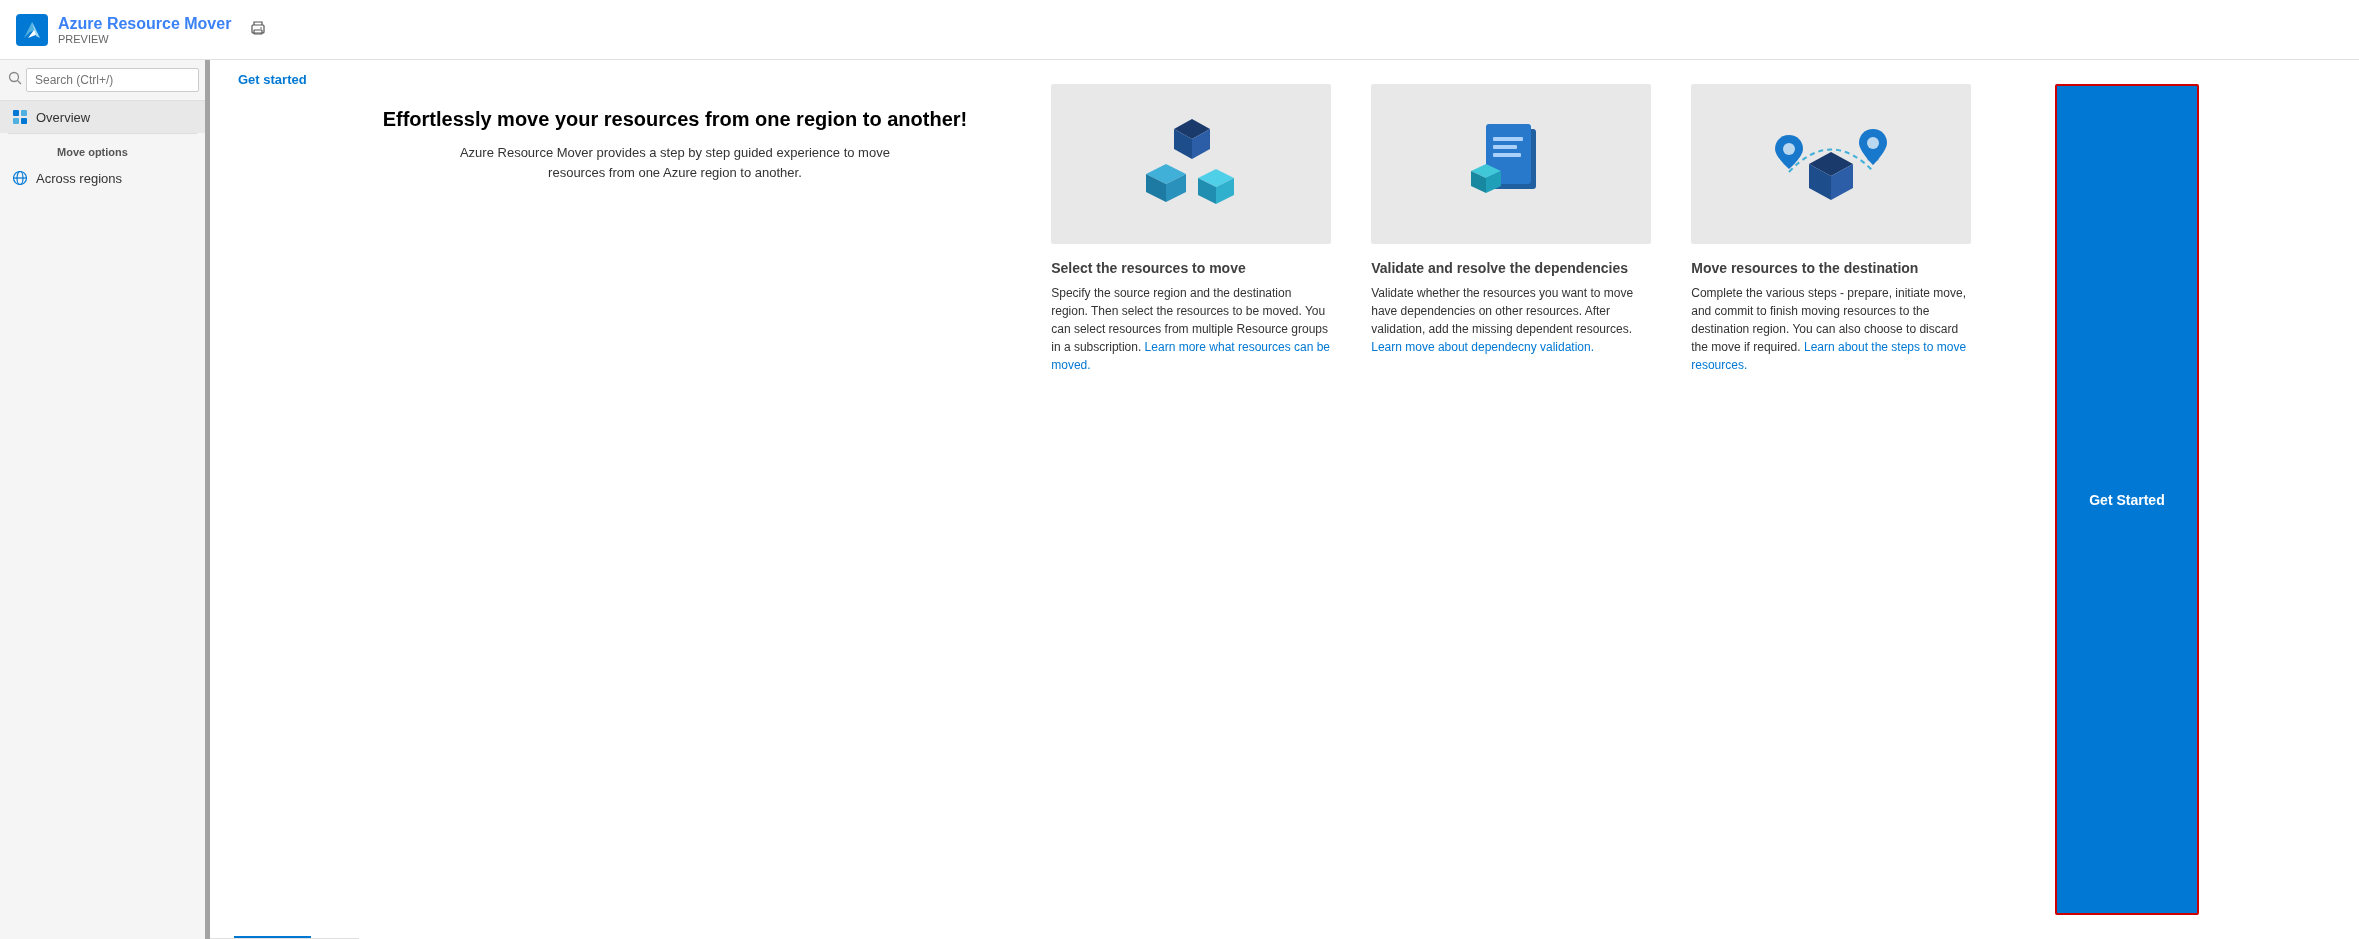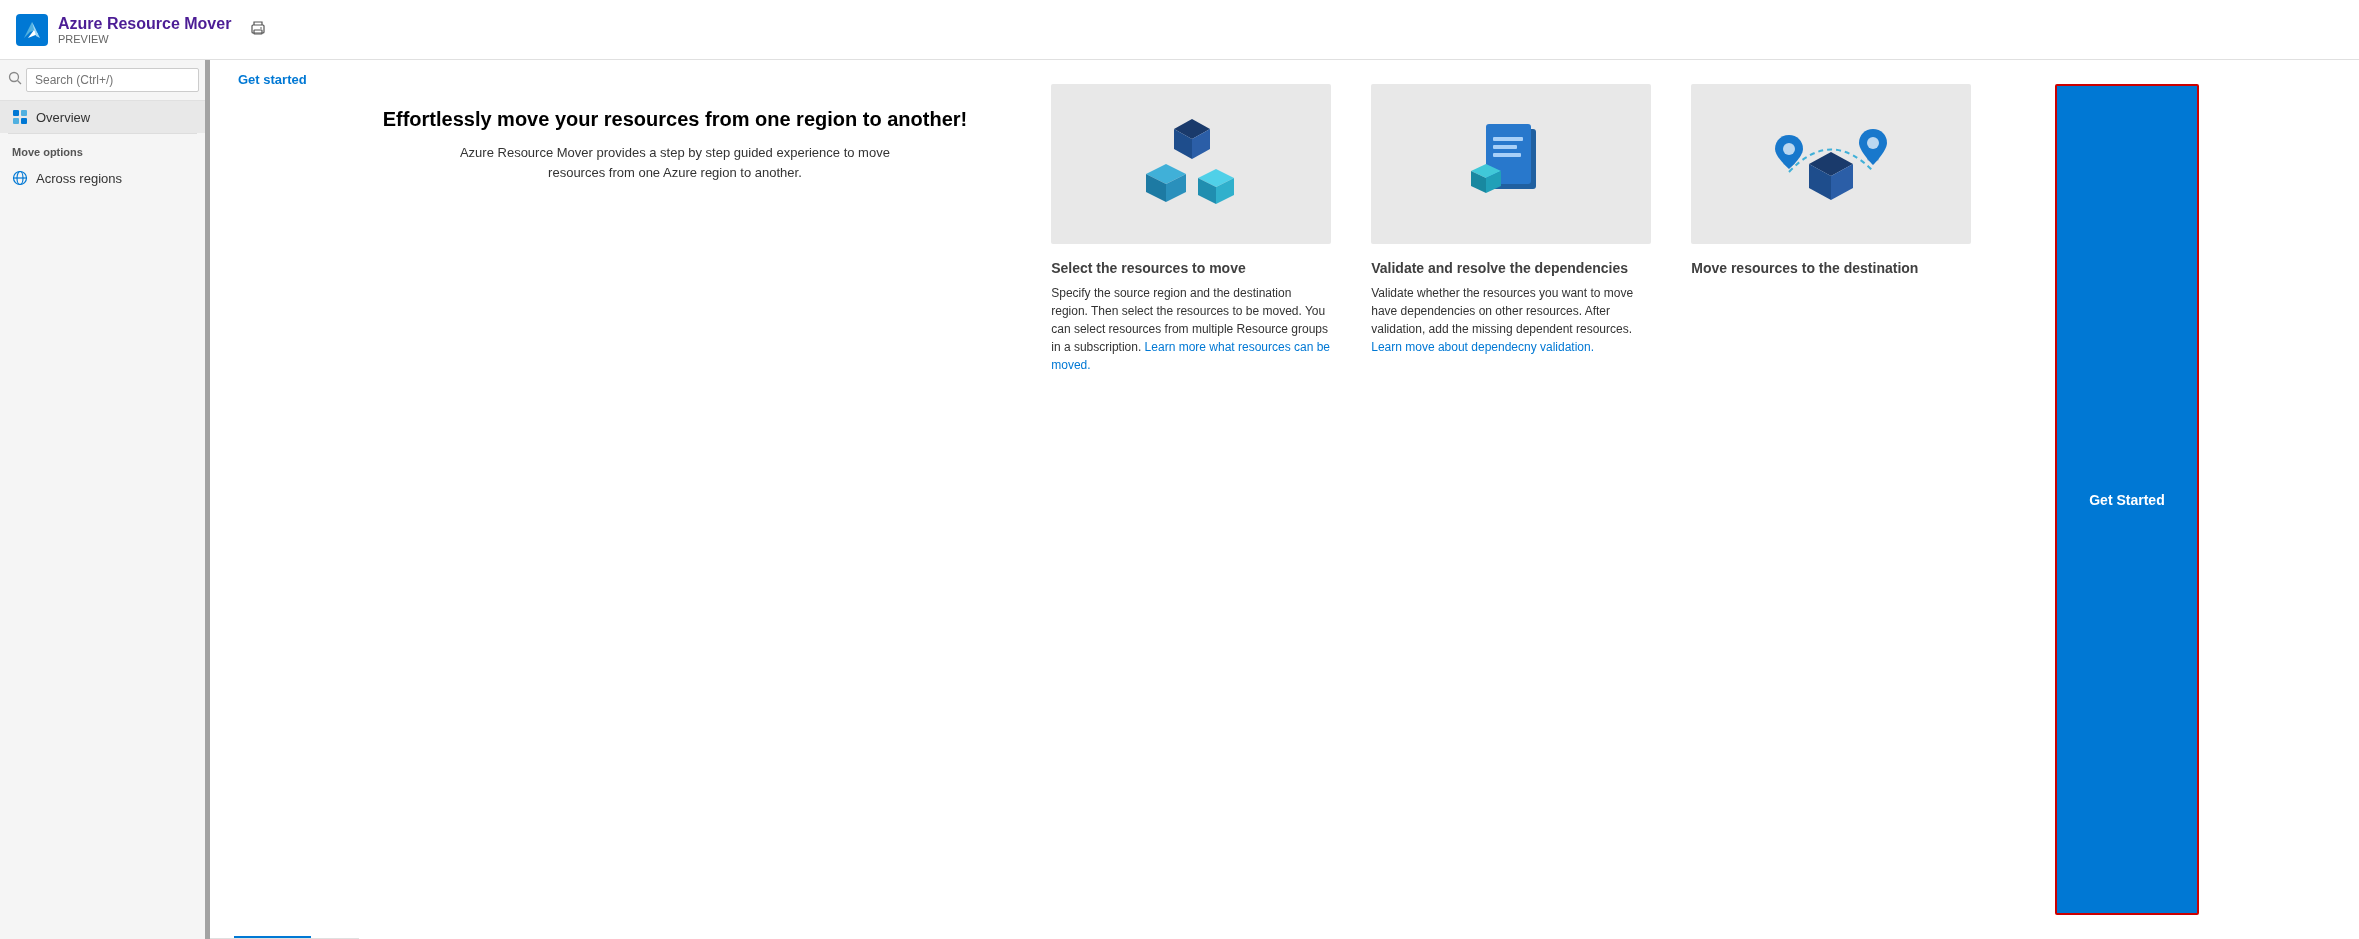--- a/index.html
+++ b/index.html
@@ -14,21 +14,21 @@
       background: #fff;
       height: 60px;
       gap: 10px;
     }
     .header-logo {
       width: 32px;
       height: 32px;
       flex-shrink: 0;
     }
     .header-title-block { display: flex; flex-direction: column; }
-    .header-title { font-size: 16px; font-weight: 600; color: #4c1d95; }
+    .header-title { font-size: 16px; font-weight: 600; color: #3b82f6; }
     .header-subtitle { font-size: 11px; color: #666; }
     .header-print-icon { margin-left: 8px; color: #555; cursor: pointer; }
 
     
     .layout { display: flex; flex: 1; overflow: hidden; }
 
     
     .sidebar {
       width: 210px;
       flex-shrink: 0;
@@ -76,20 +76,21 @@
       width: 16px;
       height: 16px;
       flex-shrink: 0;
     }
     .sidebar-section-label {
       font-size: 11px;
       font-weight: 600;
       color: #555;
       padding: 12px 12px 4px 12px;
       text-transform: none;
+      margin-left: 45px;
     }
     .sidebar-divider {
       height: 1px;
       background: #ddd;
       margin: 0 8px;
     }
 
     
     .main-content {
       flex: 1;
@@ -349,20 +350,24 @@
             </g>
 
             <g transform="translate(50, 45)">
               <polygon points="22,0 44,12 22,24 0,12" fill="#1a3a6b"></polygon>
               <polygon points="44,12 44,36 22,48 22,24" fill="#2b5ea7"></polygon>
               <polygon points="0,12 22,24 22,48 0,36" fill="#1e4d8c"></polygon>
             </g>
           </svg>
         </div>
         <div class="card-title">Move resources to the destination</div>
+        <div class="card-text">
+          <span>Complete the various steps - prepare, initiate move, and commit to finish moving resources to the destination region. You can also choose to discard the move if required. </span>
+          <a href="#">Learn about the steps to move resources.</a>
+        </div>
       </div>
 
     </div>
 
     <div class="get-started-row">
       <button class="get-started-btn">Get Started</button>
     </div>
 
   </div>
 </div>

